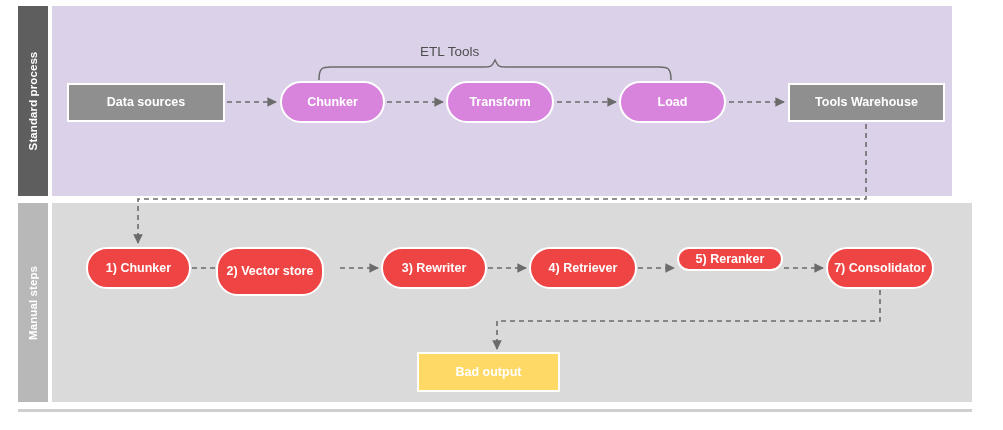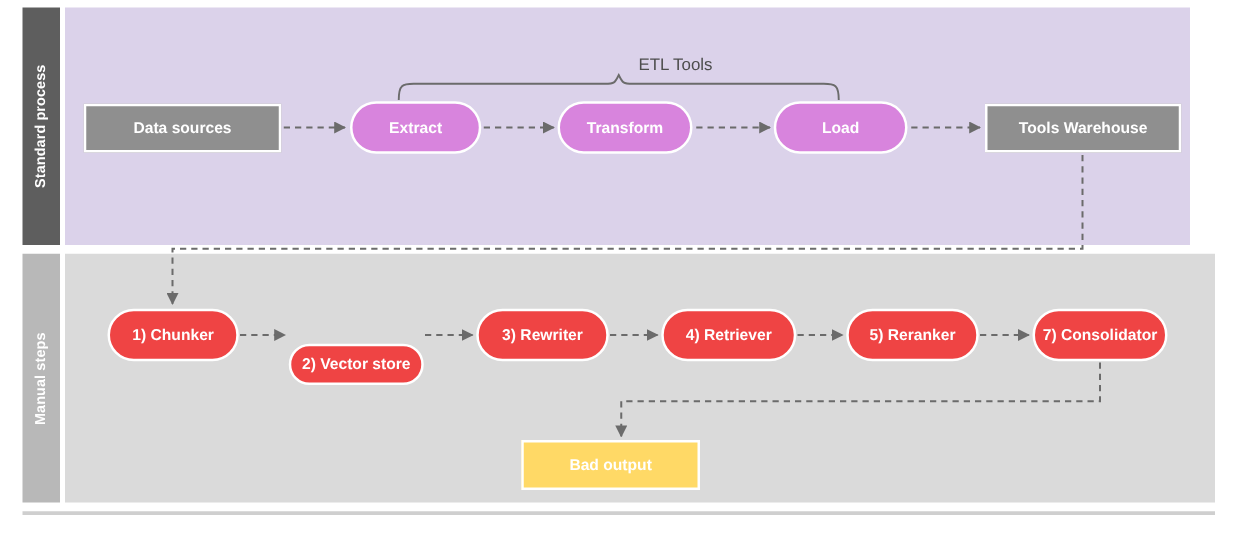--- a/index.html
+++ b/index.html
@@ -78,21 +78,21 @@
   .node.gray    { background: #8f8f8f; }
   .node.magenta { background: #d884dd; }
   .node.softgray{ background: #ef4444; }
   .node.yellow  { background: #ffd966; }
 
   
   #etl-label {
     position: absolute;
     left: 420px; top: 44px;
     width: 150px;
-    text-align: right;
+    text-align: left;
     color: #4d4d4d;
     font-size: 13.5px;
     font-weight: normal;
   }
 
   
   #connectors {
     position: absolute;
     left: 0; top: 0;
     width: 1003px; height: 430px;
@@ -146,35 +146,35 @@
              C 492 67, 492 66, 495 60
              C 498 66, 498 67, 506 67
              L 659 67
              C 668 67, 671 68, 671 80" fill="none" stroke="#6b6b6b" stroke-width="1.5"></path>
   </svg>
 
   <div id="etl-label">ETL Tools</div>
 
   <div class="node rect gray" style="left:67px;  top:83px;  width:158px; height:39px;">Data sources</div>
 
-  <div class="node pill magenta" style="left:280px; top:81px; width:105px; height:42px;">Extract</div>
+  <div class="node pill magenta" style="left:280px; top:81px; width:105px; height:42px;">Chunker</div>
 
   <div class="node pill magenta" style="left:619px; top:81px; width:107px; height:42px;">Load</div>
 
   <div class="node pill magenta" style="left:446px; top:81px; width:108px; height:42px;">Transform</div>
 
   <div class="node rect gray" style="left:788px; top:83px; width:157px; height:39px;">Tools Warehouse</div>
 
   <div class="node pill softgray" style="left:86px;  top:247px; width:105px; height:42px;">1) Chunker</div>
 
-  <div class="node pill softgray" style="left:231px; top:247px; width:108px; height:33px;margin-top:28px;">2) Vector store</div>
+  <div class="node pill softgray" style="left:216px; top:247px; width:108px; height:49px;">2) Vector store</div>
 
   <div class="node pill softgray" style="left:381px; top:247px; width:106px; height:42px;">3) Rewriter</div>
 
   <div class="node pill softgray" style="left:529px; top:247px; width:108px; height:42px;">4) Retriever</div>
 
-  <div class="node pill softgray" style="left:677px; top:247px; width:106px; height:42px;">5) Reranker</div>
+  <div class="node pill softgray" style="left:677px; top:247px; width:106px; height:24px;">5) Reranker</div>
 
   <div class="node pill softgray" style="left:826px; top:247px; width:108px; height:42px;">7) Consolidator</div>
 
   <div class="node rect yellow" style="left:417px; top:352px; width:143px; height:40px;">Bad output</div>
 
 </div>
 
 </body></html>

